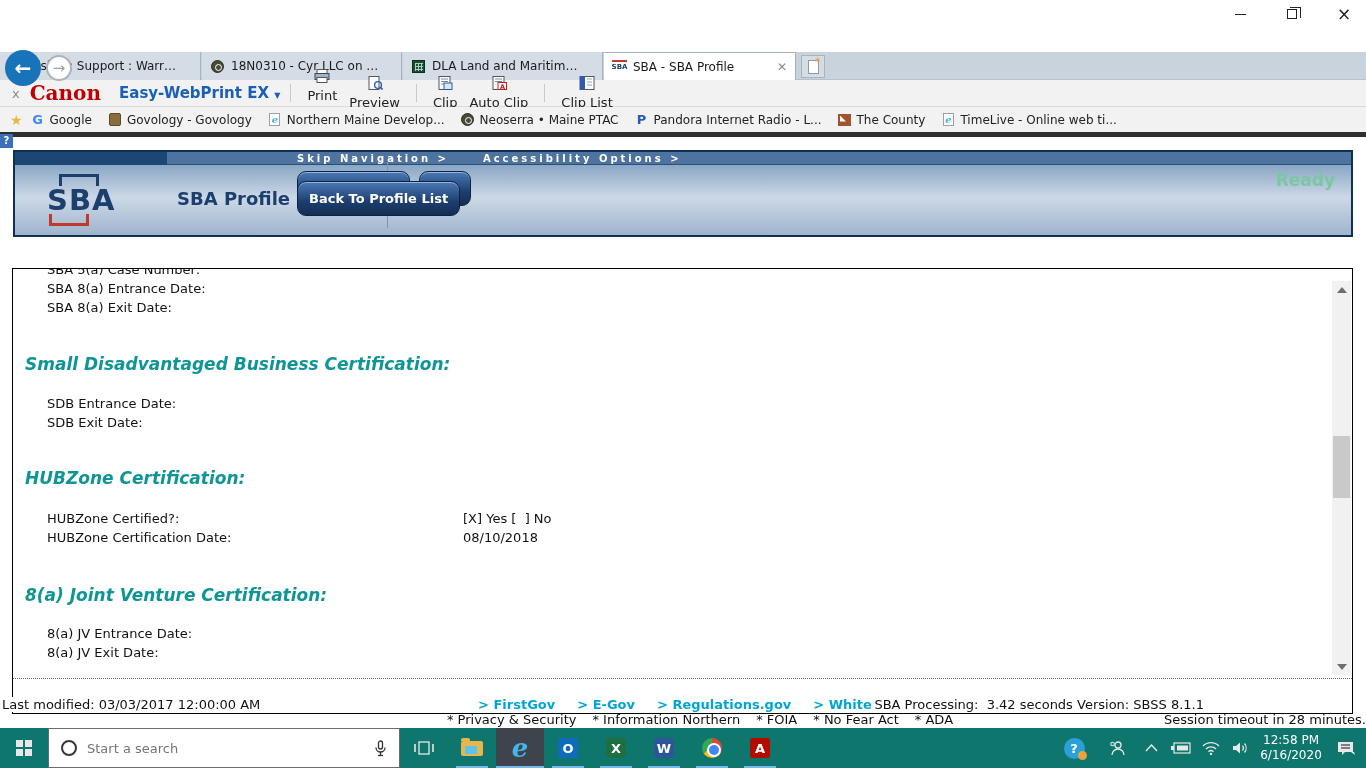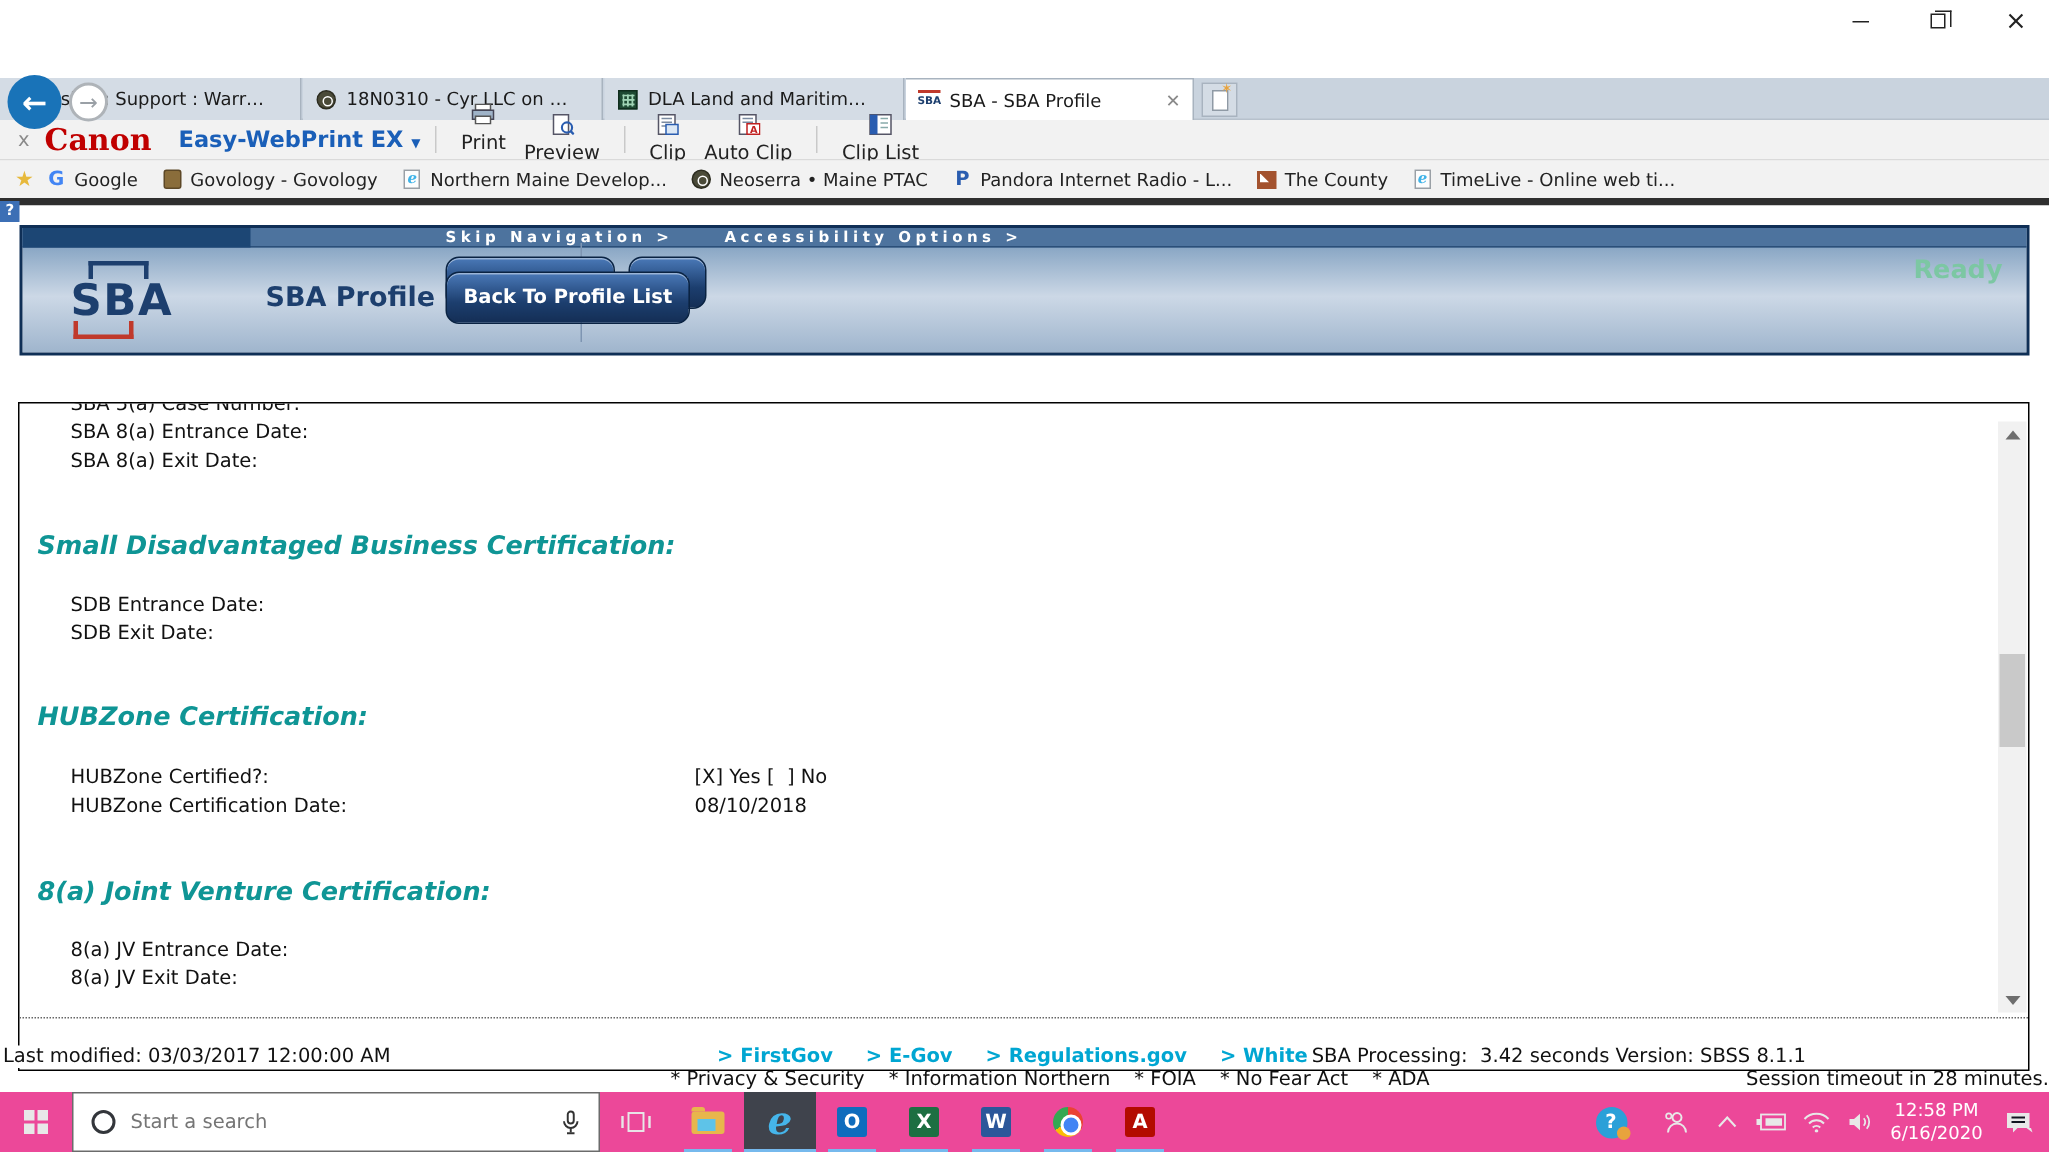--- a/index.html
+++ b/index.html
@@ -106,21 +106,21 @@
   .foot1 { position:absolute; left:0; top:560px; width:1206px; height:15px; font-size:13px; color:#111; z-index:5; }
   .lastmod { position:absolute; left:2px; top:0; background:#fff; white-space:pre; }
   .govlinks { position:absolute; left:440px; top:0; width:520px; display:flex; gap:22px; justify-content:center; }
   .govlink { font-weight:bold; font-size:13px; white-space:pre; }
   .processing { position:absolute; right:2px; top:0; white-space:pre; background:#fff; }
   .foot2 { position:absolute; left:0; top:575px; width:1366px; height:16px; font-size:13px; color:#111; z-index:5; }
   .policylinks { position:absolute; left:420px; top:0; width:560px; display:flex; gap:16px; justify-content:center; }
   .session { position:absolute; right:0; top:0; white-space:pre; }
 
   
-  .taskbar { position:absolute; left:0; top:728px; width:1366px; height:40px; background:#ec4899; display:flex; align-items:stretch; }
+  .taskbar { position:absolute; left:0; top:728px; width:1366px; height:40px; background:#0f766e; display:flex; align-items:stretch; }
   .startbtn { width:48px; display:flex; align-items:center; justify-content:center; }
   .winlogo { width:16px; height:16px; display:grid; grid-template-columns:7px 7px; grid-template-rows:7px 7px; gap:2px; }
   .winlogo span { background:#e8e8e8; }
   .tsearch { width:352px; background:#ffffff; display:flex; align-items:center; border:1px solid #6b6b6b; }
   .cortana { width:16px; height:16px; border:2px solid #33363b; border-radius:50%; margin:0 10px 0 12px; flex:none; }
   .tsearch input { flex:1; border:none; outline:none; font-size:13px; color:#222; font-family:inherit; background:transparent; }
   .micwrap { margin-right:12px; }
   .tvbtn,.appcell { width:48px; display:flex; align-items:center; justify-content:center; position:relative; }
   .appcell.active { background:#3f434c; }
   .runline { position:absolute; left:8px; bottom:0; width:32px; height:2px; background:#76b9ed; }

